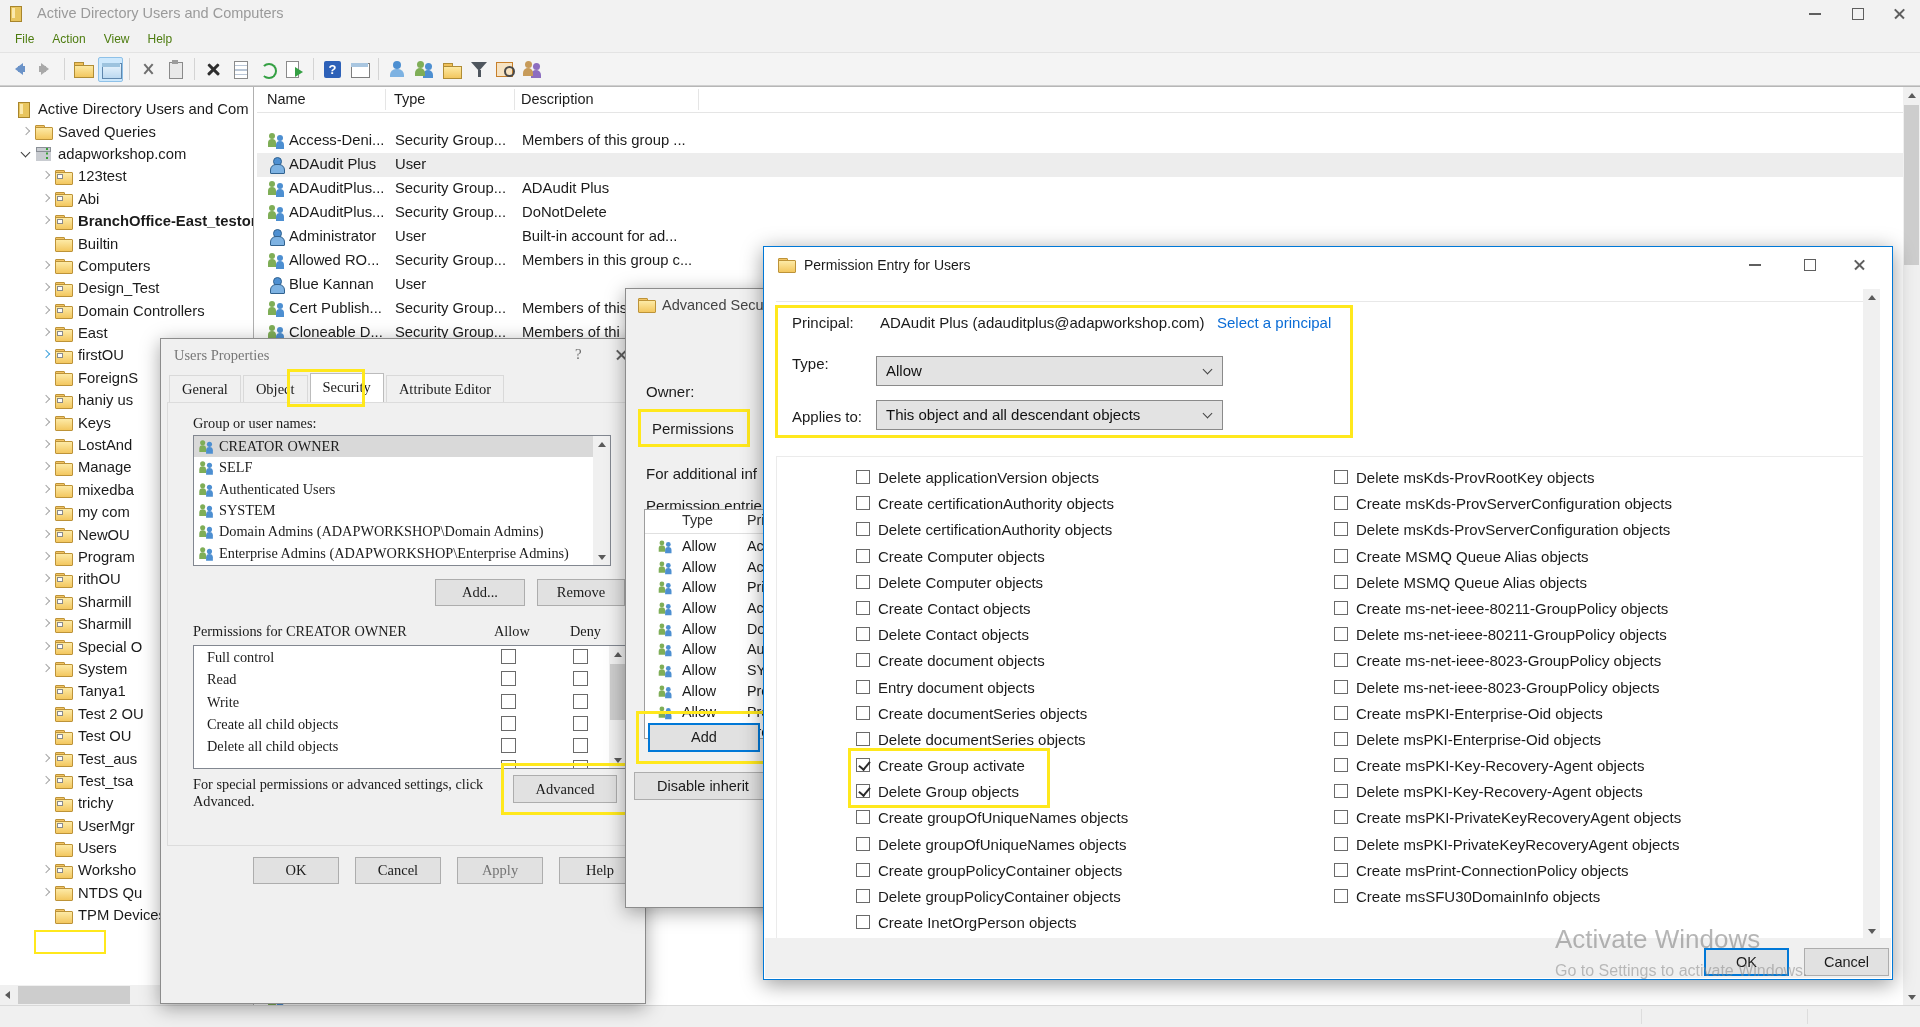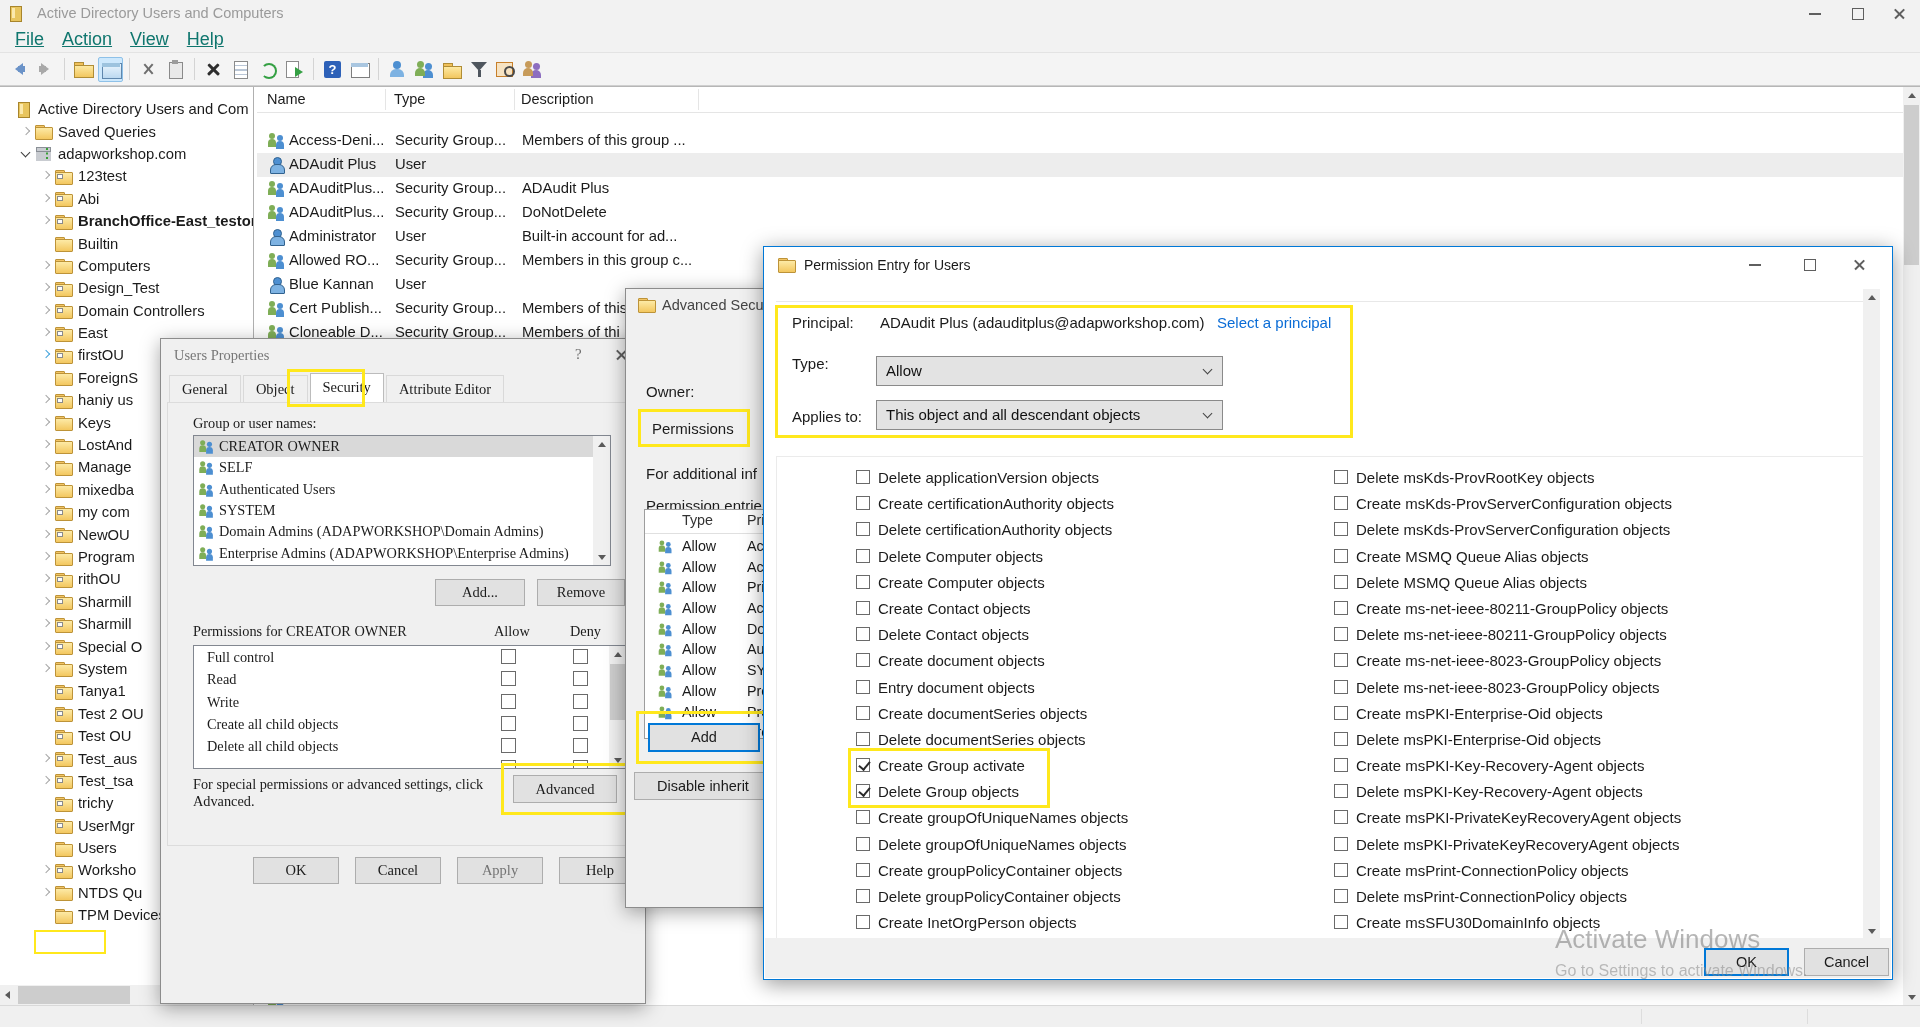--- a/index.html
+++ b/index.html
@@ -15,21 +15,21 @@
   .wbtn.min::before { content:''; position:absolute; left:15px; top:13px; width:12px; height:1.6px; background:#5f5f5f; }
   .wbtn.max::before { content:''; position:absolute; left:16px; top:8px; width:10px; height:10px; border:1.4px solid #5f5f5f; }
   .wbtn.close::before, .wbtn.close::after { content:''; position:absolute; left:15px; top:13px; width:13px; height:1.6px; background:#5f5f5f; }
   .wbtn.close::before { transform:rotate(45deg); } .wbtn.close::after { transform:rotate(-45deg); }
   .wbtn.thin { width:46px; height:34px; }
   .wbtn.thin.min::before { top:17px; }
   .wbtn.thin.max::before { top:12px; }
   .wbtn.thin.close::before,.wbtn.thin.close::after { top:17px; }
 
   .menubar { position:absolute; left:0; top:26px; right:0; height:27px; background:#f2f2f2; border-bottom:1px solid #e3e3e3; display:flex; align-items:center; padding-left:6px; }
-  .menu-item { padding:3px 9px; font-size:18px; color:#0f766e;text-decoration:underline; }
+  .menu-item { padding:3px 9px; font-size:12px; color:#4d7c0f; }
 
   .toolbar { position:absolute; left:0; top:53px; right:0; height:33px; background:#f4f4f4; border-bottom:1px solid #cfcfcf; display:flex; align-items:center; padding-left:5px; }
   .tbsep { width:1px; height:22px; background:#d4d4d4; margin:0 5px; display:inline-block; }
   .tb { width:25px; height:25px; position:relative; display:inline-block; margin:0 1px; border-radius:2px; }
   .tb.sel { background:#cde8fc; border:1px solid #8ec1e8; }
   .k-arrow-left::before { content:''; position:absolute; left:3px; top:6px; border:6px solid transparent; border-right:8px solid #6b93c8; }
   .k-arrow-left::after { content:''; position:absolute; left:12px; top:9px; width:7px; height:6px; background:#6b93c8; }
   .k-arrow-right::before { content:''; position:absolute; right:3px; top:6px; border:6px solid transparent; border-left:8px solid #a9a9a9; }
   .k-arrow-right::after { content:''; position:absolute; right:12px; top:9px; width:7px; height:6px; background:#a9a9a9; }
   .k-folder-up::before { content:''; position:absolute; left:3px; top:5px; width:8px; height:4px; background:#f0c05a; border:1px solid #b08d35; }
@@ -800,25 +800,25 @@
           <div class="pcrow">
             <span class="cb"></span>
             <span class="pclabel">Create certificationAuthority objects</span>
           </div>
           <div class="pcrow">
             <span class="cb"></span>
             <span class="pclabel">Delete certificationAuthority objects</span>
           </div>
           <div class="pcrow">
             <span class="cb"></span>
+            <span class="pclabel">Create Computer objects</span>
+          </div>
+          <div class="pcrow">
+            <span class="cb"></span>
             <span class="pclabel">Delete Computer objects</span>
-          </div>
-          <div class="pcrow">
-            <span class="cb"></span>
-            <span class="pclabel">Create Computer objects</span>
           </div>
           <div class="pcrow">
             <span class="cb"></span>
             <span class="pclabel">Create Contact objects</span>
           </div>
           <div class="pcrow">
             <span class="cb"></span>
             <span class="pclabel">Delete Contact objects</span>
           </div>
           <div class="pcrow">
@@ -923,24 +923,20 @@
             <span class="cb"></span>
             <span class="pclabel">Create msPKI-PrivateKeyRecoveryAgent objects</span>
           </div>
           <div class="pcrow">
             <span class="cb"></span>
             <span class="pclabel">Delete msPKI-PrivateKeyRecoveryAgent objects</span>
           </div>
           <div class="pcrow">
             <span class="cb"></span>
             <span class="pclabel">Create msPrint-ConnectionPolicy objects</span>
-          </div>
-          <div class="pcrow">
-            <span class="cb"></span>
-            <span class="pclabel">Delete msPrint-ConnectionPolicy objects</span>
           </div>
           <div class="pcrow">
             <span class="cb"></span>
             <span class="pclabel">Create msSFU30DomainInfo objects</span>
           </div>
         </div>
       <div class="ann" style="left:71px; top:291px; width:202px; height:60px;"></div>
     </div>
 
     <div id="pe-scroll">

